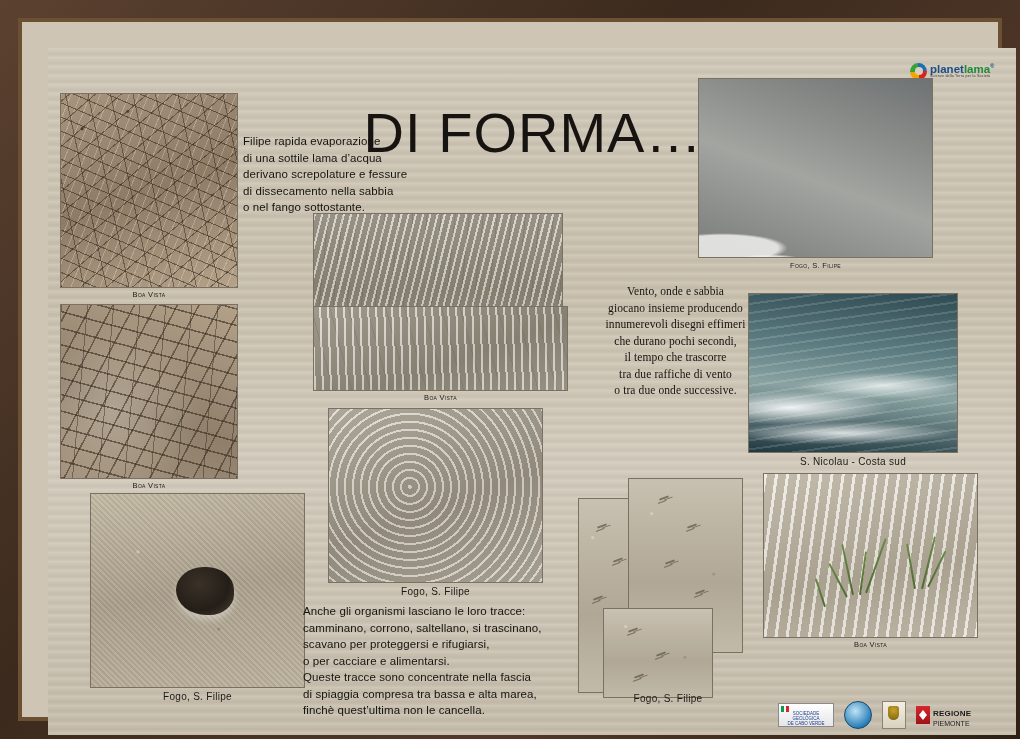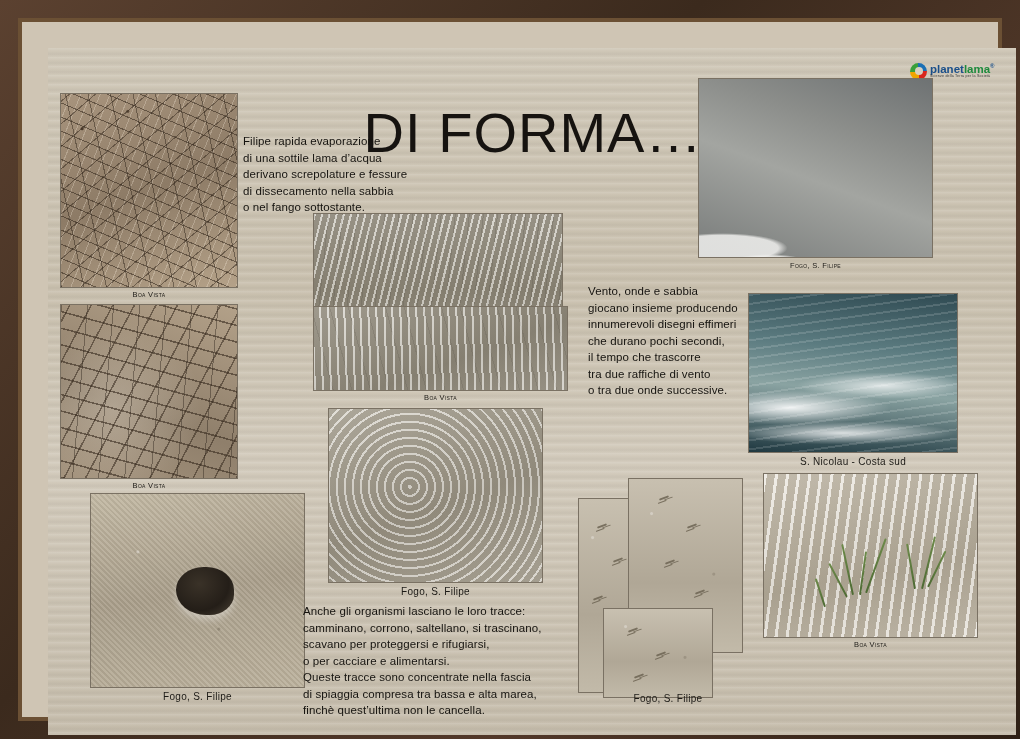--- a/index.html
+++ b/index.html
@@ -219,21 +219,21 @@
   }
 
   
   .txt {
     position: absolute;
     color: #15130f;
     font-size: 11.5px;
     line-height: 16.5px;
     letter-spacing: .1px;
   }
-  .txt-right { text-align: left; }
+  .txt-right { text-align: center; font-family: Liberation Serif, serif; }
   .txt-center { text-align: left; }
 
   
   .botlogos {
     position: absolute;
     left: 730px; top: 650px;
     width: 200px; height: 34px;
     display: flex;
     align-items: center;
     gap: 10px;
@@ -406,16 +406,41 @@
           <div class="grass" style="left:101px; bottom:44px; height:58px; transform:rotate(20deg);"></div>
           <div class="grass" style="left:82px; bottom:40px; height:38px; transform:rotate(-28deg);"></div>
           <div class="grass" style="left:150px; bottom:48px; height:46px; transform:rotate(-10deg);"></div>
           <div class="grass" style="left:157px; bottom:48px; height:54px; transform:rotate(14deg);"></div>
           <div class="grass" style="left:163px; bottom:50px; height:40px; transform:rotate(26deg);"></div>
           <div class="grass" style="left:60px; bottom:30px; height:30px; transform:rotate(-18deg);"></div>
         </div>
       </div>
       <div class="cap" style="left:715px; top:592px; width:215px;">Boa Vista</div>
 
+      <div class="botlogos">
+        <div class="bl">
+          <div class="bl-geo">
+            <span class="flag"></span>
+            <span style="white-space:pre-line; display:block; padding-top:5px;">SOCIEDADE
+GEOLÓGICA
+DE CABO VERDE</span>
+          </div>
+        </div>
+        <div class="bl">
+          <div class="bl-circ"></div>
+        </div>
+        <div class="bl">
+          <div class="bl-crest"></div>
+        </div>
+        <div class="bl">
+          <div class="bl-reg">
+            <div class="sq"></div>
+            <div class="rt">
+              <b>REGIONE</b>
+              <i>PIEMONTE</i>
+            </div>
+          </div>
+        </div>
+      </div>
 
     </div>
   </div>
 </div>
 
 </body></html>

